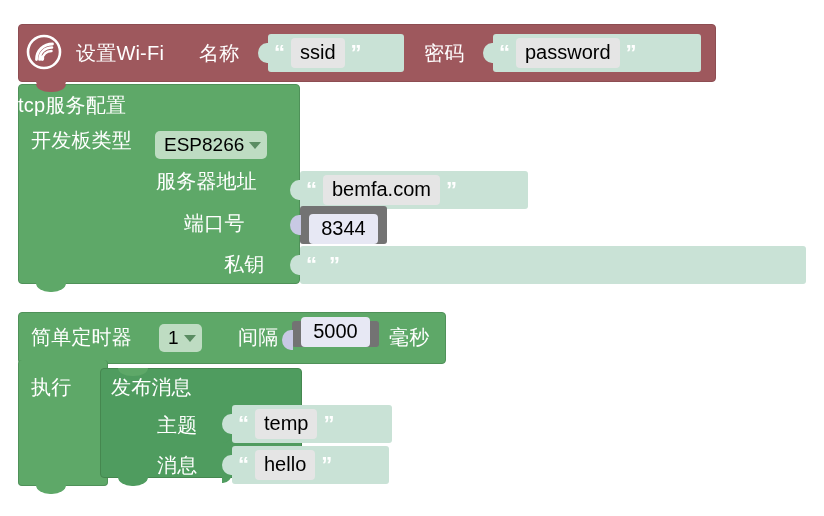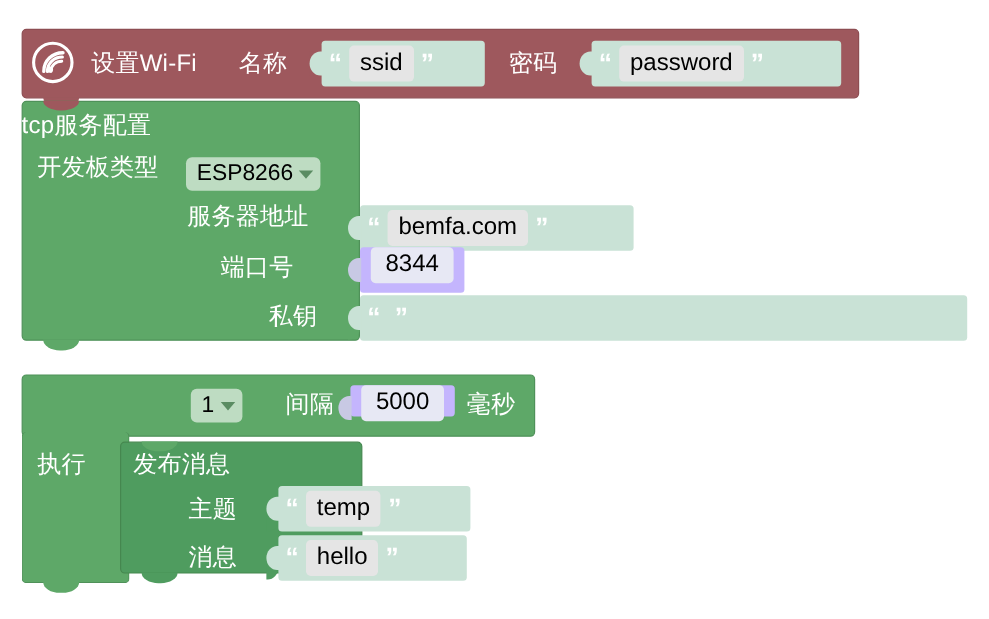--- a/index.html
+++ b/index.html
@@ -75,24 +75,24 @@
   .val-str {
     position: absolute;
     background: #c9e2d6;
     box-sizing: border-box;
     display: flex;
     align-items: center;
     height: 38px;
   }
   .val-num {
     position: absolute;
-    background: #c4b5fd;
+    background: #737373;
     box-sizing: border-box;
     display: flex;
-    align-items: flex-start;
+    align-items: flex-end;
     height: 38px;
   }
   
   .plug {
     position: absolute;
     left: -10px;
     top: 9px;
     width: 11px;
     height: 20px;
     background: inherit;
@@ -238,20 +238,21 @@
     <span class="quote">”</span>
   </div>
 
   <div class="blk blk-green" style="left:18px; top:312px; width:428px; height:52px;">
   </div>
 
   <div class="blk blk-green" style="left:18px; top:360px; width:90px; height:126px; border-top:none;">
   </div>
   <div class="tab-bottom tab-green" style="left:36px; top:485px;"></div>
 
+  <span class="lbl" style="left:31px; top:325px;">简单定时器</span>
   <div class="dropdown" style="left:159px; top:324px;">
     <span>1</span>
     <span class="caret"></span>
   </div>
   <span class="lbl" style="left:238px; top:325px;">间隔</span>
 
   <div class="socket" style="left:282px; top:330px; background:#5ea868;"></div>
   <div class="val-num" style="left:292px; top:321px; width:87px; height:26px; border-radius:3px; justify-content:center;">
     <div class="plug" style="background:#c8c9e4;"></div>
     <span class="field-num">5000</span>

